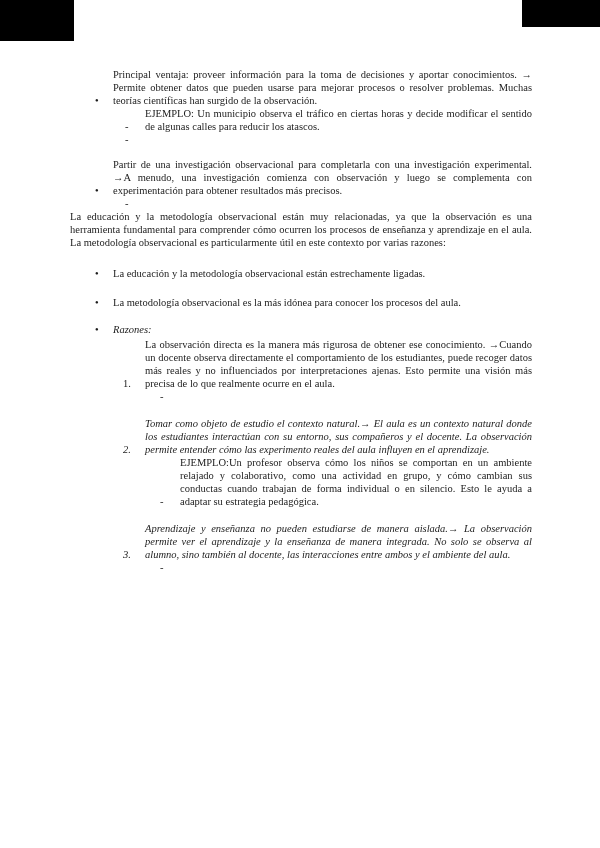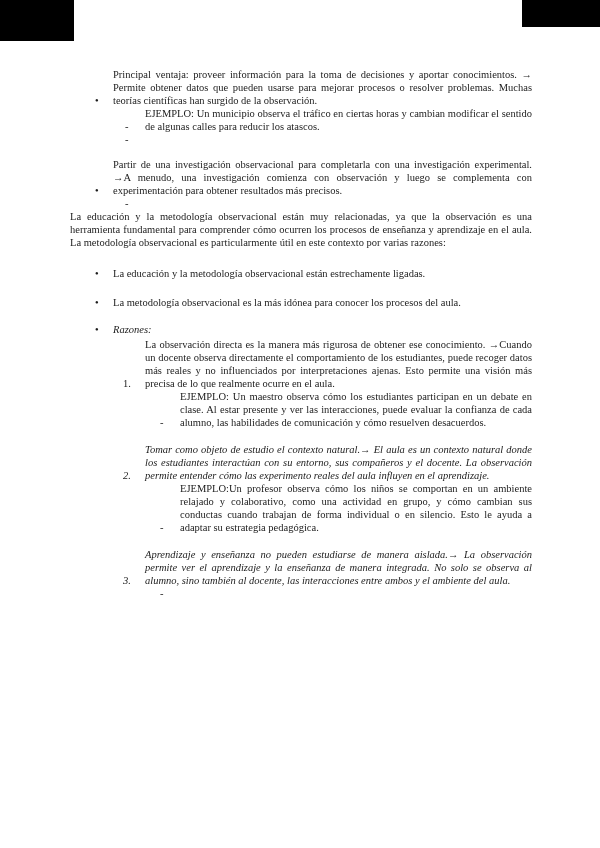--- a/index.html
+++ b/index.html
@@ -44,21 +44,21 @@
 <div class="corner-mark tr"></div>
 
 <div class="content">
 
   <div class="row">
     <span class="marker m-l1">●</span>
     <span class="txt">Principal ventaja: proveer información para la toma de decisiones y aportar conocimientos. → Permite obtener datos que pueden usarse para mejorar procesos o resolver problemas. Muchas teorías científicas han surgido de la observación.</span>
   </div>
   <div class="row">
     <span class="marker m-l2">-</span>
-    <span class="txt">EJEMPLO: Un municipio observa el tráfico en ciertas horas y cambian modificar el sentido de algunas calles para reducir los atascos.</span>
+    <span class="txt">EJEMPLO: Un municipio observa el tráfico en ciertas horas y decide modificar el sentido de algunas calles para reducir los atascos.</span>
   </div>
   <div class="row">
     <span class="marker m-l2">-</span>
   </div>
 
   <div class="row mt12">
     <span class="marker m-l1">●</span>
     <span class="txt">Partir de una investigación observacional para completarla con una investigación experimental. →A menudo, una investigación comienza con observación y luego se complementa con experimentación para obtener resultados más precisos.</span>
   </div>
   <div class="row">
@@ -79,21 +79,20 @@
     <span class="marker m-l1">●</span>
     <span class="txt">Razones:</span>
   </div>
 
   <div class="row mt2">
     <span class="marker m-num">1.</span>
     <span class="txt">La observación directa es la manera más rigurosa de obtener ese conocimiento. →Cuando un docente observa directamente el comportamiento de los estudiantes, puede recoger datos más reales y no influenciados por interpretaciones ajenas. Esto permite una visión más precisa de lo que realmente ocurre en el aula.</span>
   </div>
   <div class="row">
     <span class="marker m-l3">-</span>
-    <span class="txt">EJEMPLO: Un maestro observa cómo los estudiantes participan en un debate en clase. Al estar presente y ver las interacciones, puede evaluar la confianza de cada alumno, las habilidades de comunicación y cómo resuelven desacuerdos.</span>
   </div>
 
   <div class="row mt14">
     <span class="marker m-num">2.</span>
     <span class="txt">Tomar como objeto de estudio el contexto natural.→ El aula es un contexto natural donde los estudiantes interactúan con su entorno, sus compañeros y el docente. La observación permite entender cómo las experimento reales del aula influyen en el aprendizaje.</span>
   </div>
   <div class="row">
     <span class="marker m-l3">-</span>
     <span class="txt">EJEMPLO:Un profesor observa cómo los niños se comportan en un ambiente relajado y colaborativo, como una actividad en grupo, y cómo cambian sus conductas cuando trabajan de forma individual o en silencio. Esto le ayuda a adaptar su estrategia pedagógica.</span>
   </div>

